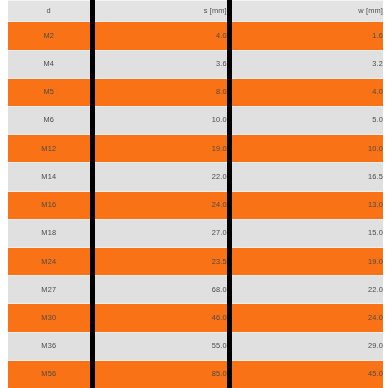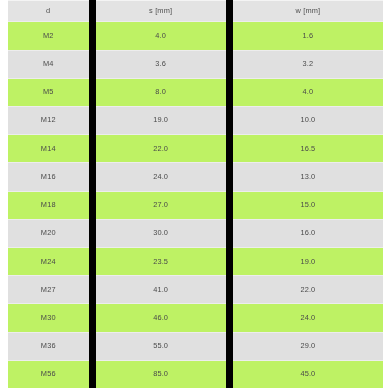--- a/index.html
+++ b/index.html
@@ -33,35 +33,36 @@
 
   table.spec-table th,
   table.spec-table td {
     text-align: center;
     vertical-align: middle;
     font-size: 7.4px;
     color: #4a4a4a;
     padding: 0;
     height: 20.3px;
     line-height: 20.3px;
-    background: #bef264;
+    background: #f97316;
     border-bottom: 1px solid #ededed;
     border-top: 1px solid #dcdcdc;
     font-weight: normal;
     letter-spacing: 0.15px;
   }
   table.spec-table th {
     color: #4f4f4f;
     background: #e3e3e3;
     border-top: 1px solid #f4f4f4;
   }
   
   table.spec-table th.sep-left,
   table.spec-table td.sep-left {
-    border-left: 7px solid #000000;
+    border-left: 5px solid #000000;
+    text-align: right;
   }
   table.spec-table tbody tr:nth-child(even) th,
   table.spec-table tbody tr:nth-child(even) td {
     background: #e0e0e0;
   }
   table.spec-table tbody tr:last-child th,
   table.spec-table tbody tr:last-child td {
     border-bottom: none;
   }
 </style>
@@ -92,52 +93,52 @@
           <td>M4</td>
           <td class="sep-left">3.6</td>
           <td class="sep-left">3.2</td>
         </tr>
         <tr>
           <td>M5</td>
           <td class="sep-left">8.0</td>
           <td class="sep-left">4.0</td>
         </tr>
         <tr>
+          <td>M6</td>
+          <td class="sep-left">10.0</td>
+          <td class="sep-left">5.0</td>
+        </tr>
+        <tr>
           <td>M12</td>
           <td class="sep-left">19.0</td>
           <td class="sep-left">10.0</td>
         </tr>
         <tr>
           <td>M14</td>
           <td class="sep-left">22.0</td>
           <td class="sep-left">16.5</td>
         </tr>
         <tr>
           <td>M16</td>
           <td class="sep-left">24.0</td>
           <td class="sep-left">13.0</td>
         </tr>
         <tr>
           <td>M18</td>
           <td class="sep-left">27.0</td>
           <td class="sep-left">15.0</td>
         </tr>
         <tr>
-          <td>M20</td>
-          <td class="sep-left">30.0</td>
-          <td class="sep-left">16.0</td>
-        </tr>
-        <tr>
           <td>M24</td>
           <td class="sep-left">23.5</td>
           <td class="sep-left">19.0</td>
         </tr>
         <tr>
           <td>M27</td>
-          <td class="sep-left">41.0</td>
+          <td class="sep-left">68.0</td>
           <td class="sep-left">22.0</td>
         </tr>
         <tr>
           <td>M30</td>
           <td class="sep-left">46.0</td>
           <td class="sep-left">24.0</td>
         </tr>
         <tr>
           <td>M36</td>
           <td class="sep-left">55.0</td>

